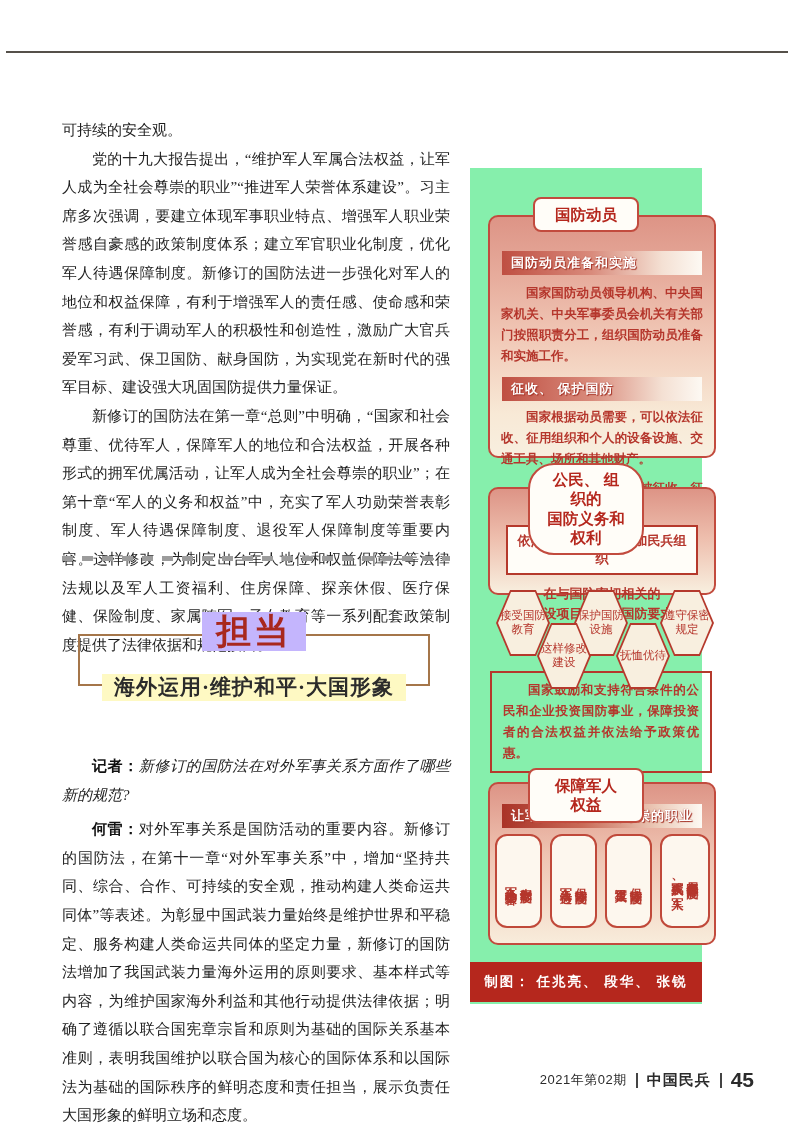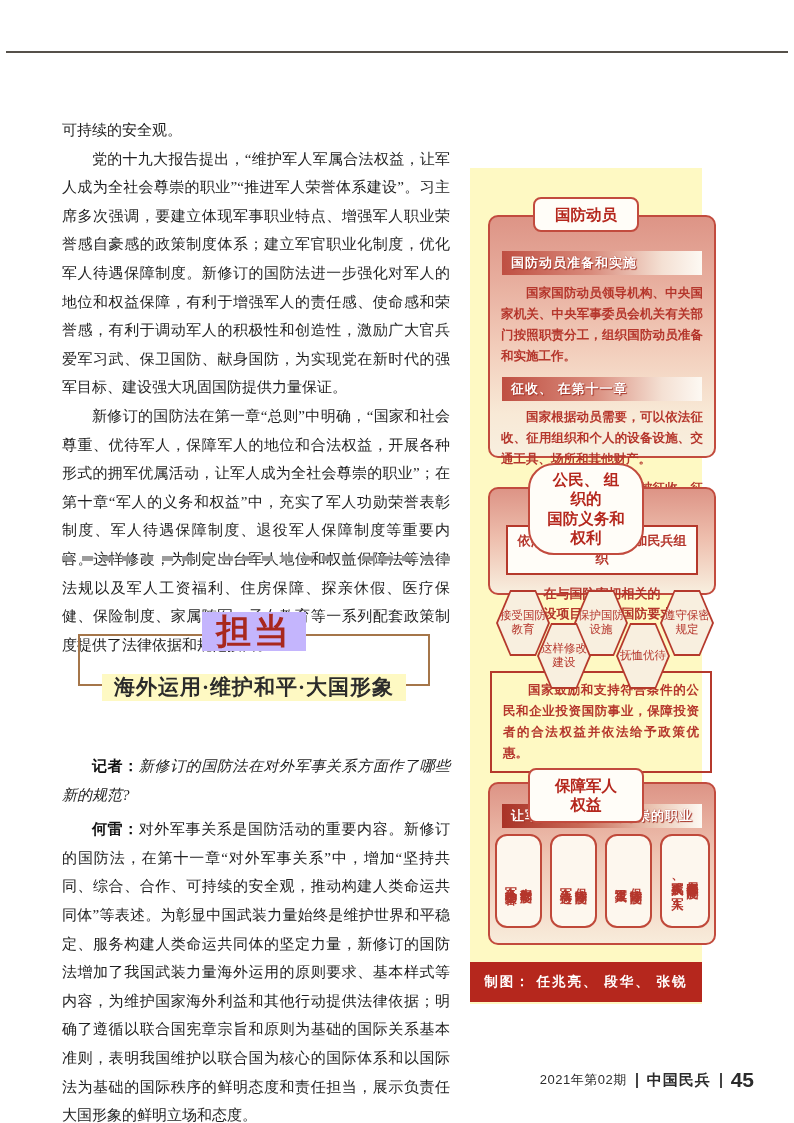--- a/index.html
+++ b/index.html
@@ -49,21 +49,21 @@
 
   .qa-block{position:absolute;left:62px;top:752px;width:388px;}
   .qa-block p{margin:0;font-size:15px;line-height:28.6px;text-align:justify;text-indent:2em;}
   .qa-label{font-family:"Liberation Sans","DejaVu Sans",sans-serif;font-weight:700;font-style:normal;color:#111;}
   .q-text{font-style:italic;color:#222;}
   .qa-q{margin-bottom:6px !important;}
 
   
   .sidebar{
     position:absolute;left:470px;top:168px;width:232px;height:836px;
-    background:#fef9c3;
+    background:#86efac;
     font-family:"Liberation Sans","DejaVu Sans",sans-serif;
   }
   .panel{
     position:absolute;left:18px;width:228px;
     border:2px solid #c24b3e;border-radius:10px;box-sizing:border-box;
   }
   .panel.p1{top:47px;height:243px;
     background:linear-gradient(180deg,#dd9486 0%,#e7ad9d 26%,#f2cdbb 55%,#f8e9d6 82%,#f8efdf 100%);}
   .panel.p2{top:319px;height:108px;
     background:linear-gradient(180deg,#dd9486 0%,#eebfae 48%,#f8efdf 100%);}
@@ -190,21 +190,21 @@
     <p class="qa-q"><span class="qa-label">记者：</span><span class="q-text">新修订的国防法在对外军事关系方面作了哪些新的规范?</span></p>
     <p><span class="qa-label">何雷：</span><span>对外军事关系是国防活动的重要内容。新修订的国防法，在第十一章“对外军事关系”中，增加“坚持共同、综合、合作、可持续的安全观，推动构建人类命运共同体”等表述。为彰显中国武装力量始终是维护世界和平稳定、服务构建人类命运共同体的坚定力量，新修订的国防法增加了我国武装力量海外运用的原则要求、基本样式等内容，为维护国家海外利益和其他行动提供法律依据；明确了遵循以联合国宪章宗旨和原则为基础的国际关系基本准则，表明我国维护以联合国为核心的国际体系和以国际法为基础的国际秩序的鲜明态度和责任担当，展示负责任大国形象的鲜明立场和态度。</span></p>
   </div>
 
   <div class="sidebar">
 
     <div class="pill t1">国防动员</div>
     <div class="panel p1">
       <div class="grad-label" style="margin-top:34px;">国防动员准备和实施</div>
       <div class="red-para first">国家国防动员领导机构、中央国家机关、中央军事委员会机关有关部门按照职责分工，组织国防动员准备和实施工作。</div>
-      <div class="grad-label">征收、 在第十一章</div>
+      <div class="grad-label">征收、 保护国防</div>
       <div class="red-para">国家根据动员需要，可以依法征收、征用组织和个人的设备设施、交通工具、场所和其他财产。</div>
       <div class="red-para">县级以上人民政府对被征收、征用者因征收、征用所造成的直接经济损失，按照国家有关规定给予公平、合理的补偿。</div>
     </div>
 
     <div class="pill t2">公民、 组织的
 国防义务和权利</div>
     <div class="panel p2">
       <div class="duty-box">依照法律服兵役和参加民兵组织</div>
       <div class="center-red">在与国防密切相关的
 建设项目中贯彻国防要求</div>

